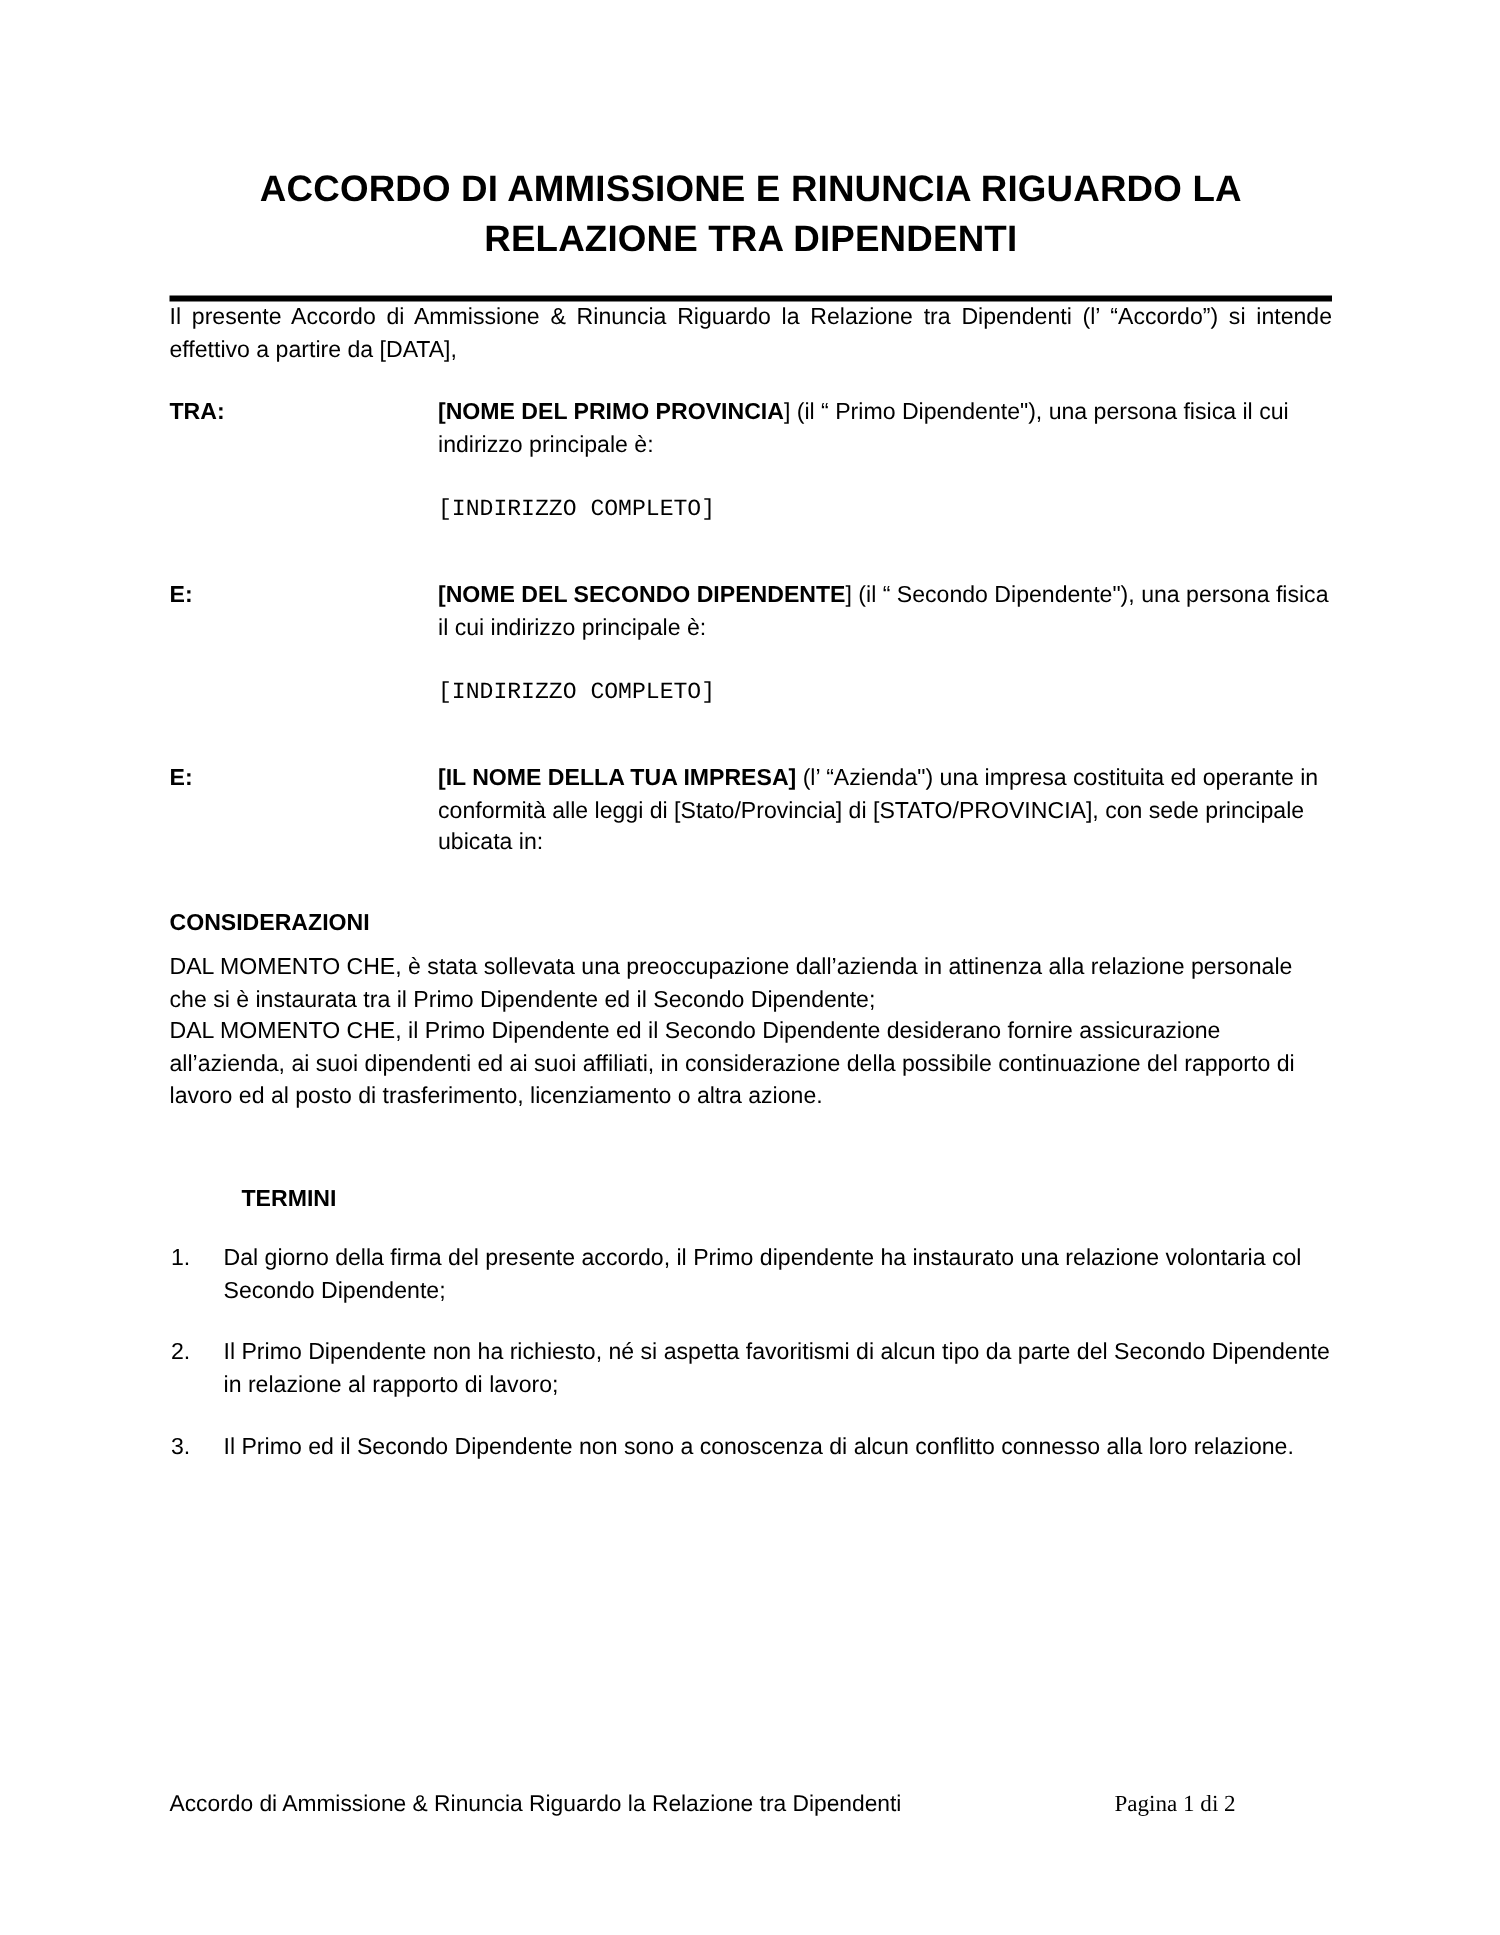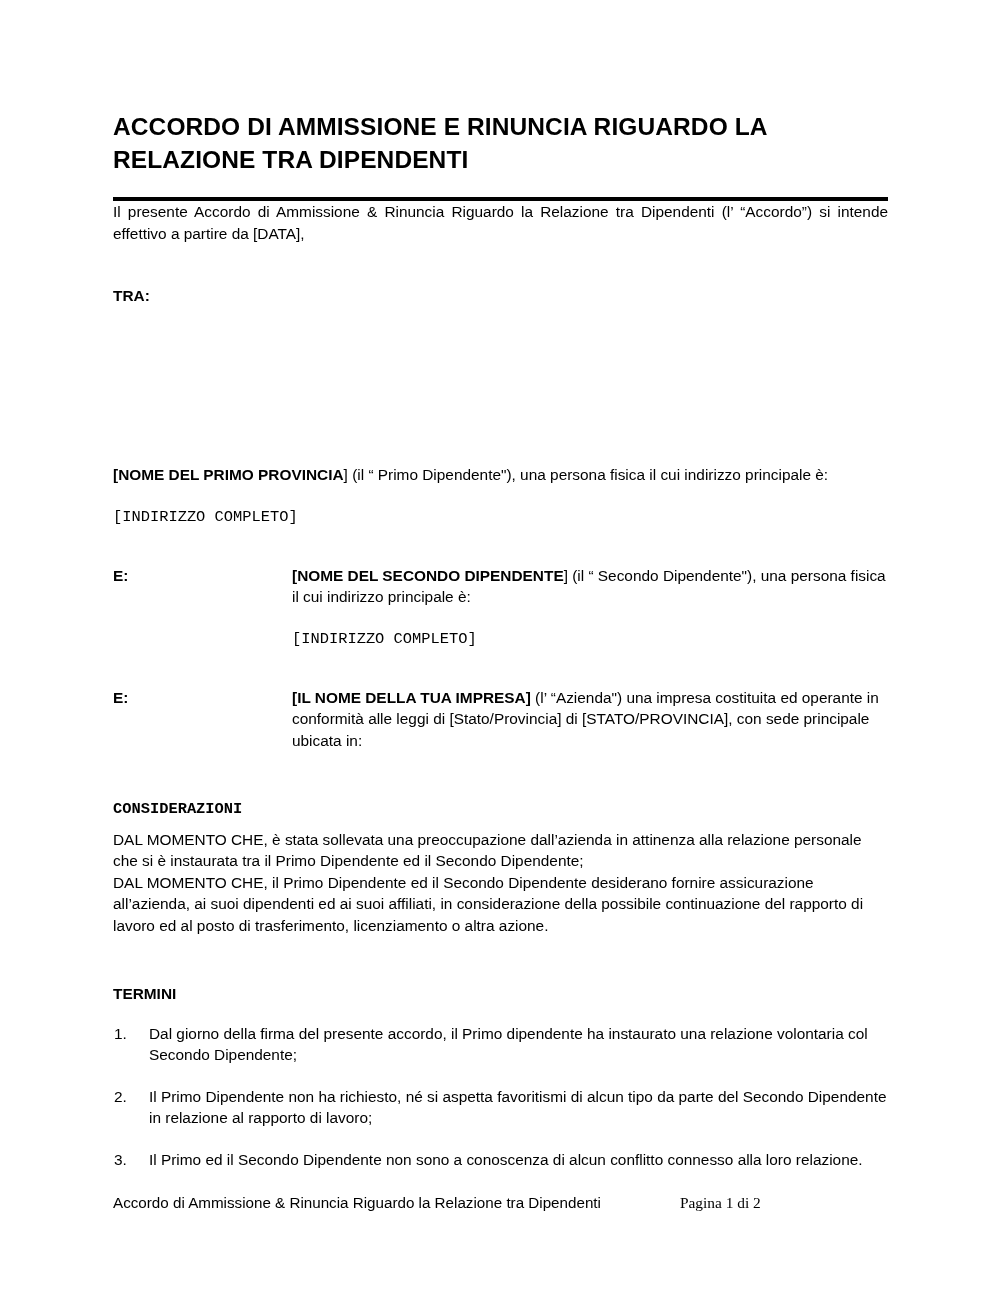--- a/index.html
+++ b/index.html
@@ -29,20 +29,21 @@
     width: 775px;
   }
 
   
   .doc-title {
     margin: 0;
     padding-top: 110px;
     font-size: 24.5px;
     line-height: 33px;
     font-weight: bold;
+    text-align: center;
     letter-spacing: 0.1px;
   }
   .title-rule {
     margin-top: 21px;
     height: 4px;
     background: #000000;
     width: 775px;
   }
 
   
@@ -73,33 +74,33 @@
     line-height: 21.5px;
   }
   .party-body .desc {
     margin: 0;
   }
   .party-body .addr {
     margin: 0;
     padding-top: 21.5px;
     font-family: Liberation Mono, monospace;
   }
-  .party-1 { margin-top: 41px; flex-direction: column; }
+  .party-1 { margin-top: 20px; }
   .party-2 { margin-top: 36px; }
   .party-3 { margin-top: 36px; }
 
   
   .section-heading {
     margin: 0;
     font-size: 15.4px;
     line-height: 21.5px;
     font-weight: bold;
   }
-  .consid-heading { margin-top: 48px; font-family: Liberation Mono, monospace; }
-  .termini-heading { margin-top: 47px; }
+  .consid-heading { margin-top: 32px; }
+  .termini-heading { margin-top: 47px; margin-left: 48px; }
 
   .recital {
     margin-top: 18px;
   }
   .recital.first { margin-top: 8px; }
 
   
   ol.terms {
     margin: 0;
     padding: 0;
@@ -132,21 +133,21 @@
   .footer-title {
     font-family: "Liberation Sans", sans-serif;
     font-size: 15.2px;
     line-height: 21px;
     white-space: nowrap;
   }
   .footer-page {
     font-family: "Liberation Serif", serif;
     font-size: 15.4px;
     line-height: 21px;
-    margin-left: 55px;
+    margin-left: 118px;
     white-space: nowrap;
   }
 
   b, .b { font-weight: bold; }
 </style>
 </head>
 <body>
 
 <div class="page">
   <div class="content">

